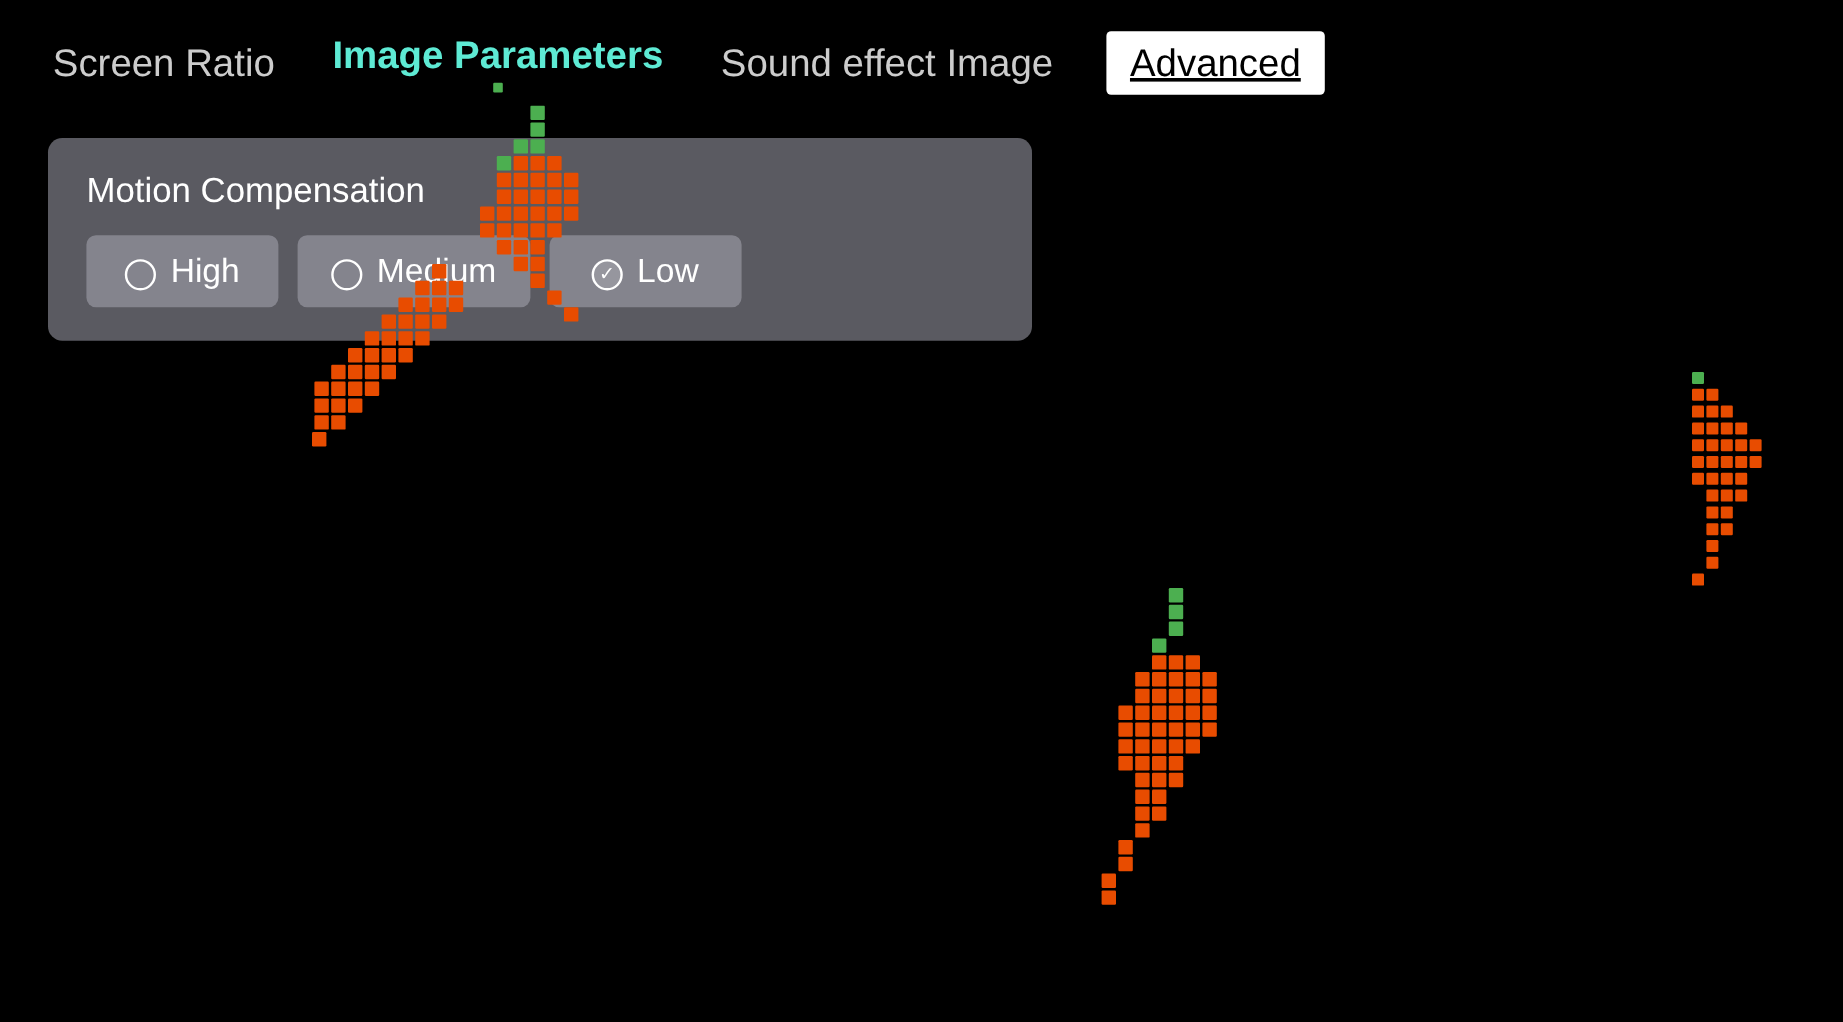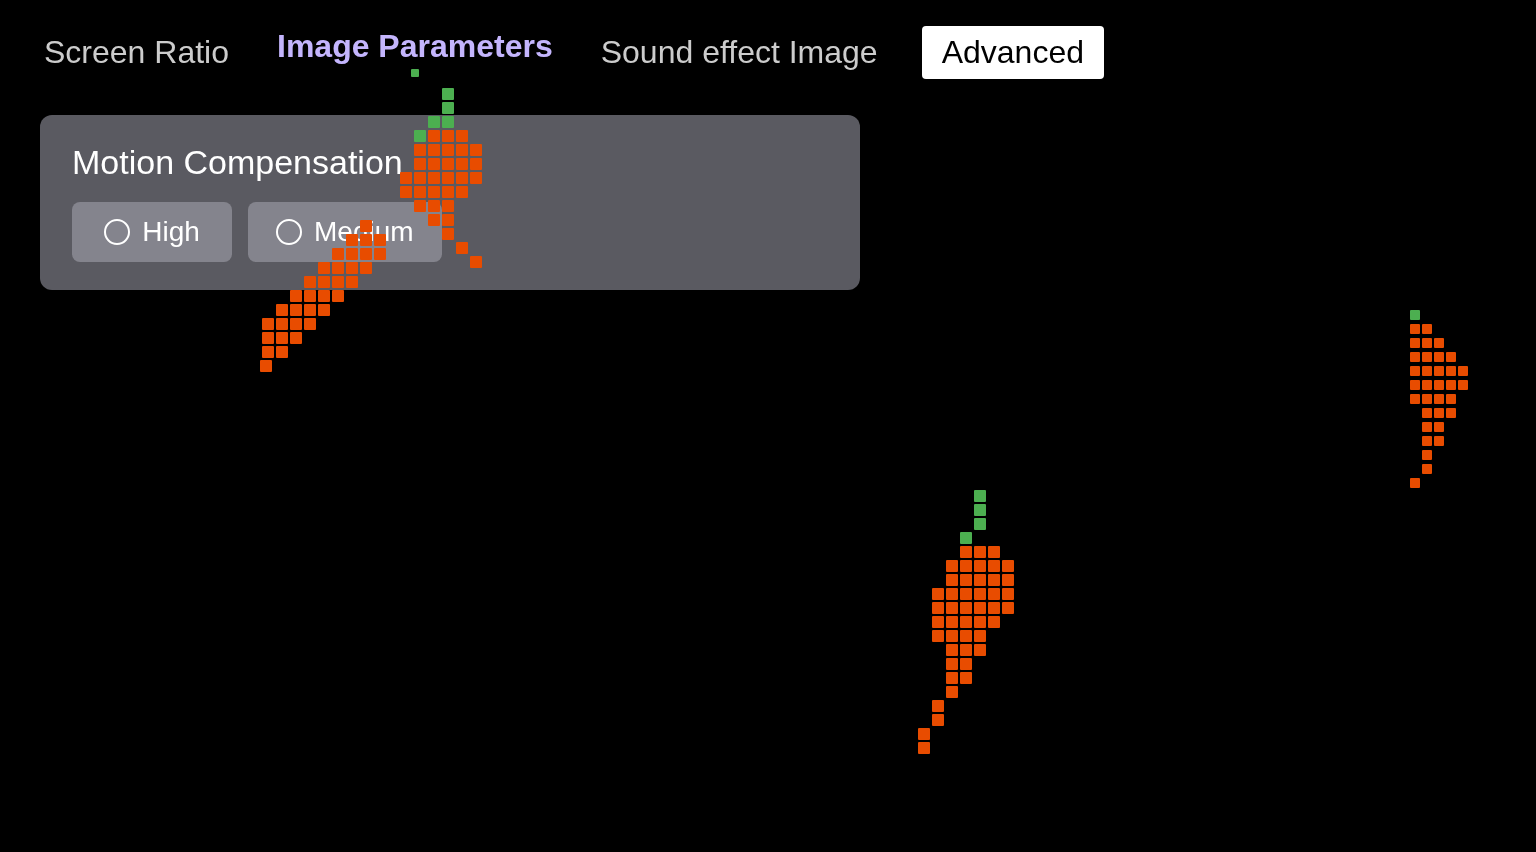--- a/index.html
+++ b/index.html
@@ -17,41 +17,42 @@
     .nav-bar {
       position: absolute;
       top: 0;
       left: 0;
       right: 0;
       display: flex;
       align-items: center;
       padding: 20px 40px;
       gap: 40px;
       z-index: 10;
+      text-decoration: underline;
     }
 
     .nav-item {
       color: #ccc;
       font-size: 32px;
       font-weight: 400;
       cursor: pointer;
       white-space: nowrap;
       padding: 8px 4px;
     }
 
     .nav-item.active-tab {
       background: #fff;
       color: #000;
       padding: 8px 20px;
       border-radius: 4px;
       font-weight: 500;
     }
 
     .nav-item.image-params {
-      color: #c4b5fd;
+      color: #5eead4;
       font-weight: 600;
     }
 
     
     .nav-item.image-params::after {
       content: '';
       display: block;
       width: 8px;
       height: 8px;
       background: #4caf50;
@@ -65,33 +66,33 @@
       top: 115px;
       left: 40px;
       background: rgba(120, 120, 130, 0.75);
       border-radius: 12px;
       padding: 28px 32px;
       width: 820px;
     }
 
     .panel-title {
       color: #fff;
-      font-size: 34px;
+      font-size: 29px;
       font-weight: 400;
       margin-bottom: 20px;
     }
 
     .options-row {
       display: flex;
       gap: 16px;
     }
 
     .option-btn {
       display: flex;
-      align-items: center;
+      align-items: flex-end;
       gap: 12px;
       background: rgba(160, 160, 170, 0.6);
       border: none;
       border-radius: 8px;
       padding: 14px 28px;
       color: #fff;
       font-size: 28px;
       cursor: pointer;
       min-width: 160px;
       justify-content: center;
@@ -134,20 +135,24 @@
 <div class="panel">
   <div class="panel-title">Motion Compensation</div>
   <div class="options-row">
     <button class="option-btn">
       <span class="radio-outer"></span>
       <span>High</span>
     </button>
     <button class="option-btn">
       <span class="radio-outer"></span>
       <span>Medium</span>
+    </button>
+    <button class="option-btn">
+      <span class="radio-outer checked-icon"></span>
+      <span>Low</span>
     </button>
   </div>
 </div>
 
 <svg style="position:absolute;top:88px;left:390px;" width="120" height="200" viewBox="0 0 120 200">
 
   <rect x="52" y="0" width="12" height="12" rx="1" fill="#4caf50"></rect>
   <rect x="52" y="14" width="12" height="12" rx="1" fill="#4caf50"></rect>
   <rect x="52" y="28" width="12" height="12" rx="1" fill="#4caf50"></rect>
   <rect x="38" y="28" width="12" height="12" rx="1" fill="#4caf50"></rect>

